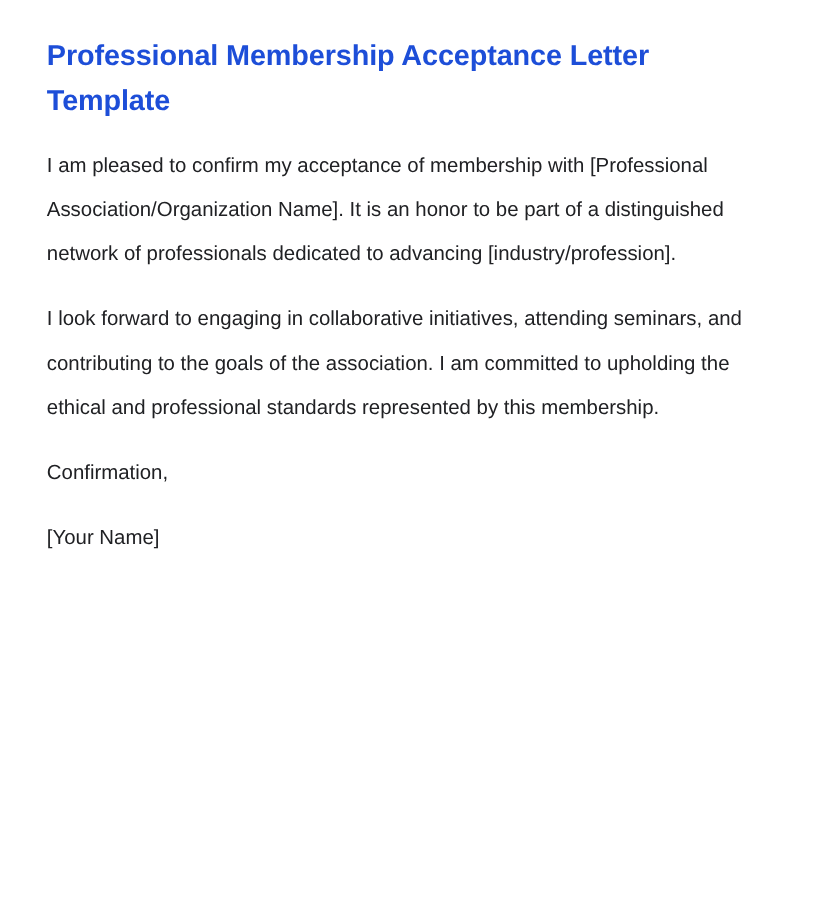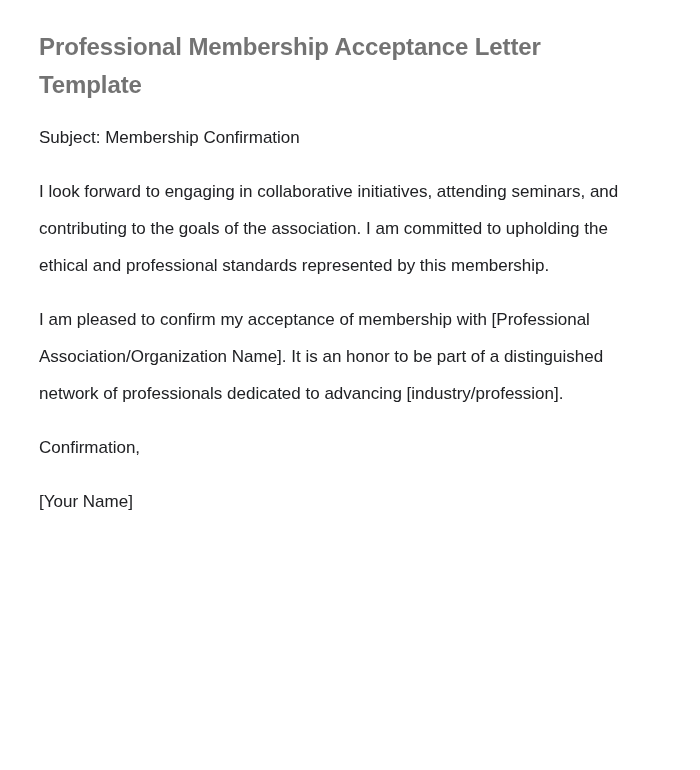--- a/index.html
+++ b/index.html
@@ -23,21 +23,21 @@
     padding: 28px 61px 0 39px;
   }
 
   .doc-title {
     margin: 0 0 0 0;
     font-family: "Liberation Sans", "DejaVu Sans", sans-serif;
     font-size: 24px;
     font-weight: 700;
     line-height: 38px;
     letter-spacing: -0.1px;
-    color: #737373;
+    color: #1d4ed8;
     max-width: 560px;
     word-wrap: break-word;
   }
 
   .letter-body {
     margin-top: 15px;
   }
 
   .para {
     margin: 0 0 17px 0;
@@ -57,26 +57,25 @@
 </style>
 </head>
 <body>
 
 <div class="page">
 
   <h1 class="doc-title">Professional Membership Acceptance Letter Template</h1>
 
   <div class="letter-body">
 
-    <p class="para">Subject: Membership Confirmation</p>
 
 
+    <p class="para">I am pleased to confirm my acceptance of membership with [Professional Association/Organization Name]. It is an honor to be part of a distinguished network of professionals dedicated to advancing [industry/profession].</p>
+
     <p class="para">I look forward to engaging in collaborative initiatives, attending seminars, and contributing to the goals of the association. I am committed to upholding the ethical and professional standards represented by this membership.</p>
-
-    <p class="para">I am pleased to confirm my acceptance of membership with [Professional Association/Organization Name]. It is an honor to be part of a distinguished network of professionals dedicated to advancing [industry/profession].</p>
 
 
     <p class="para">Confirmation,</p>
 
     <p class="para">[Your Name]</p>
 
   </div>
 </div>
 
 </body></html>

